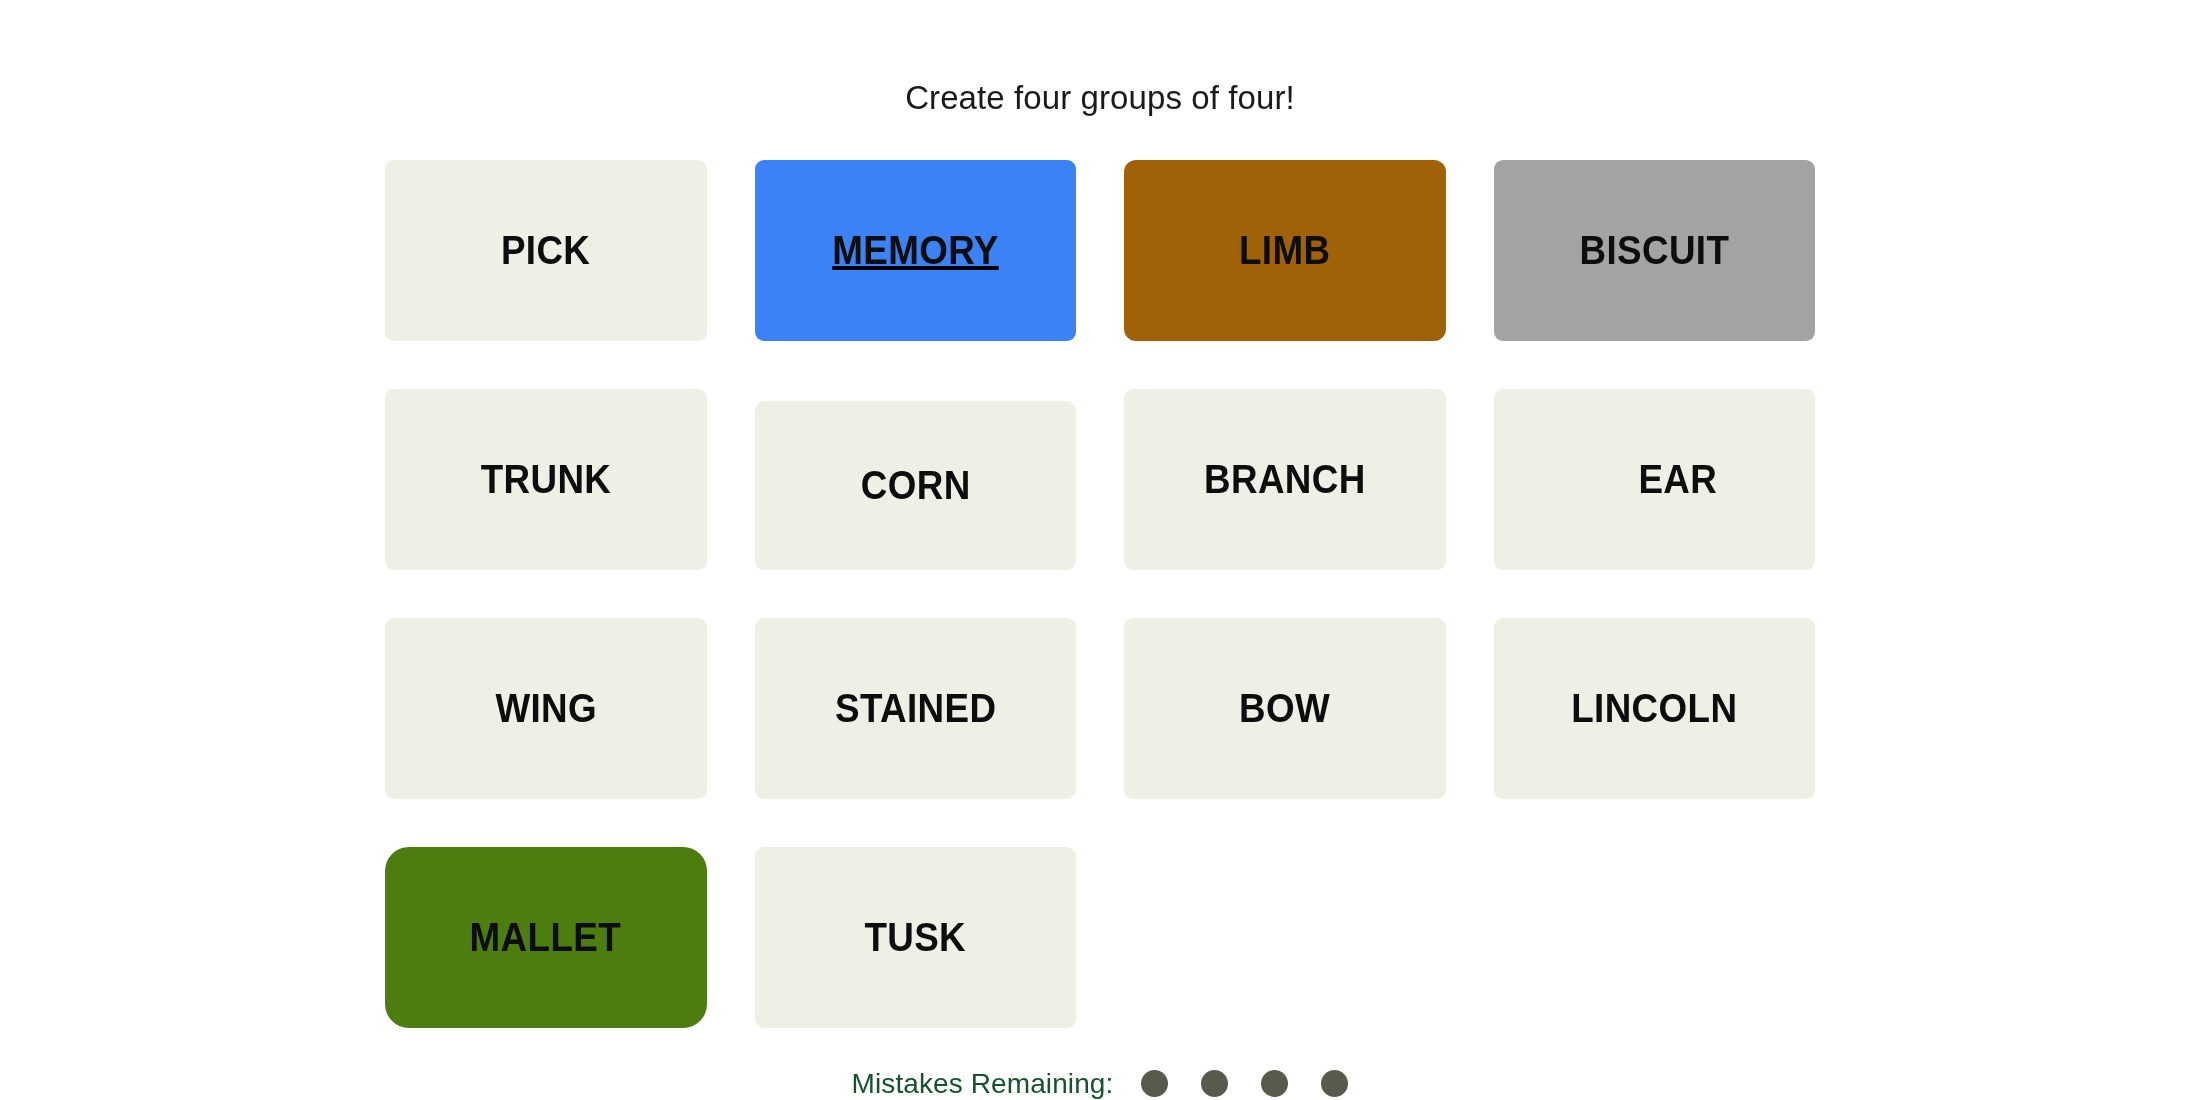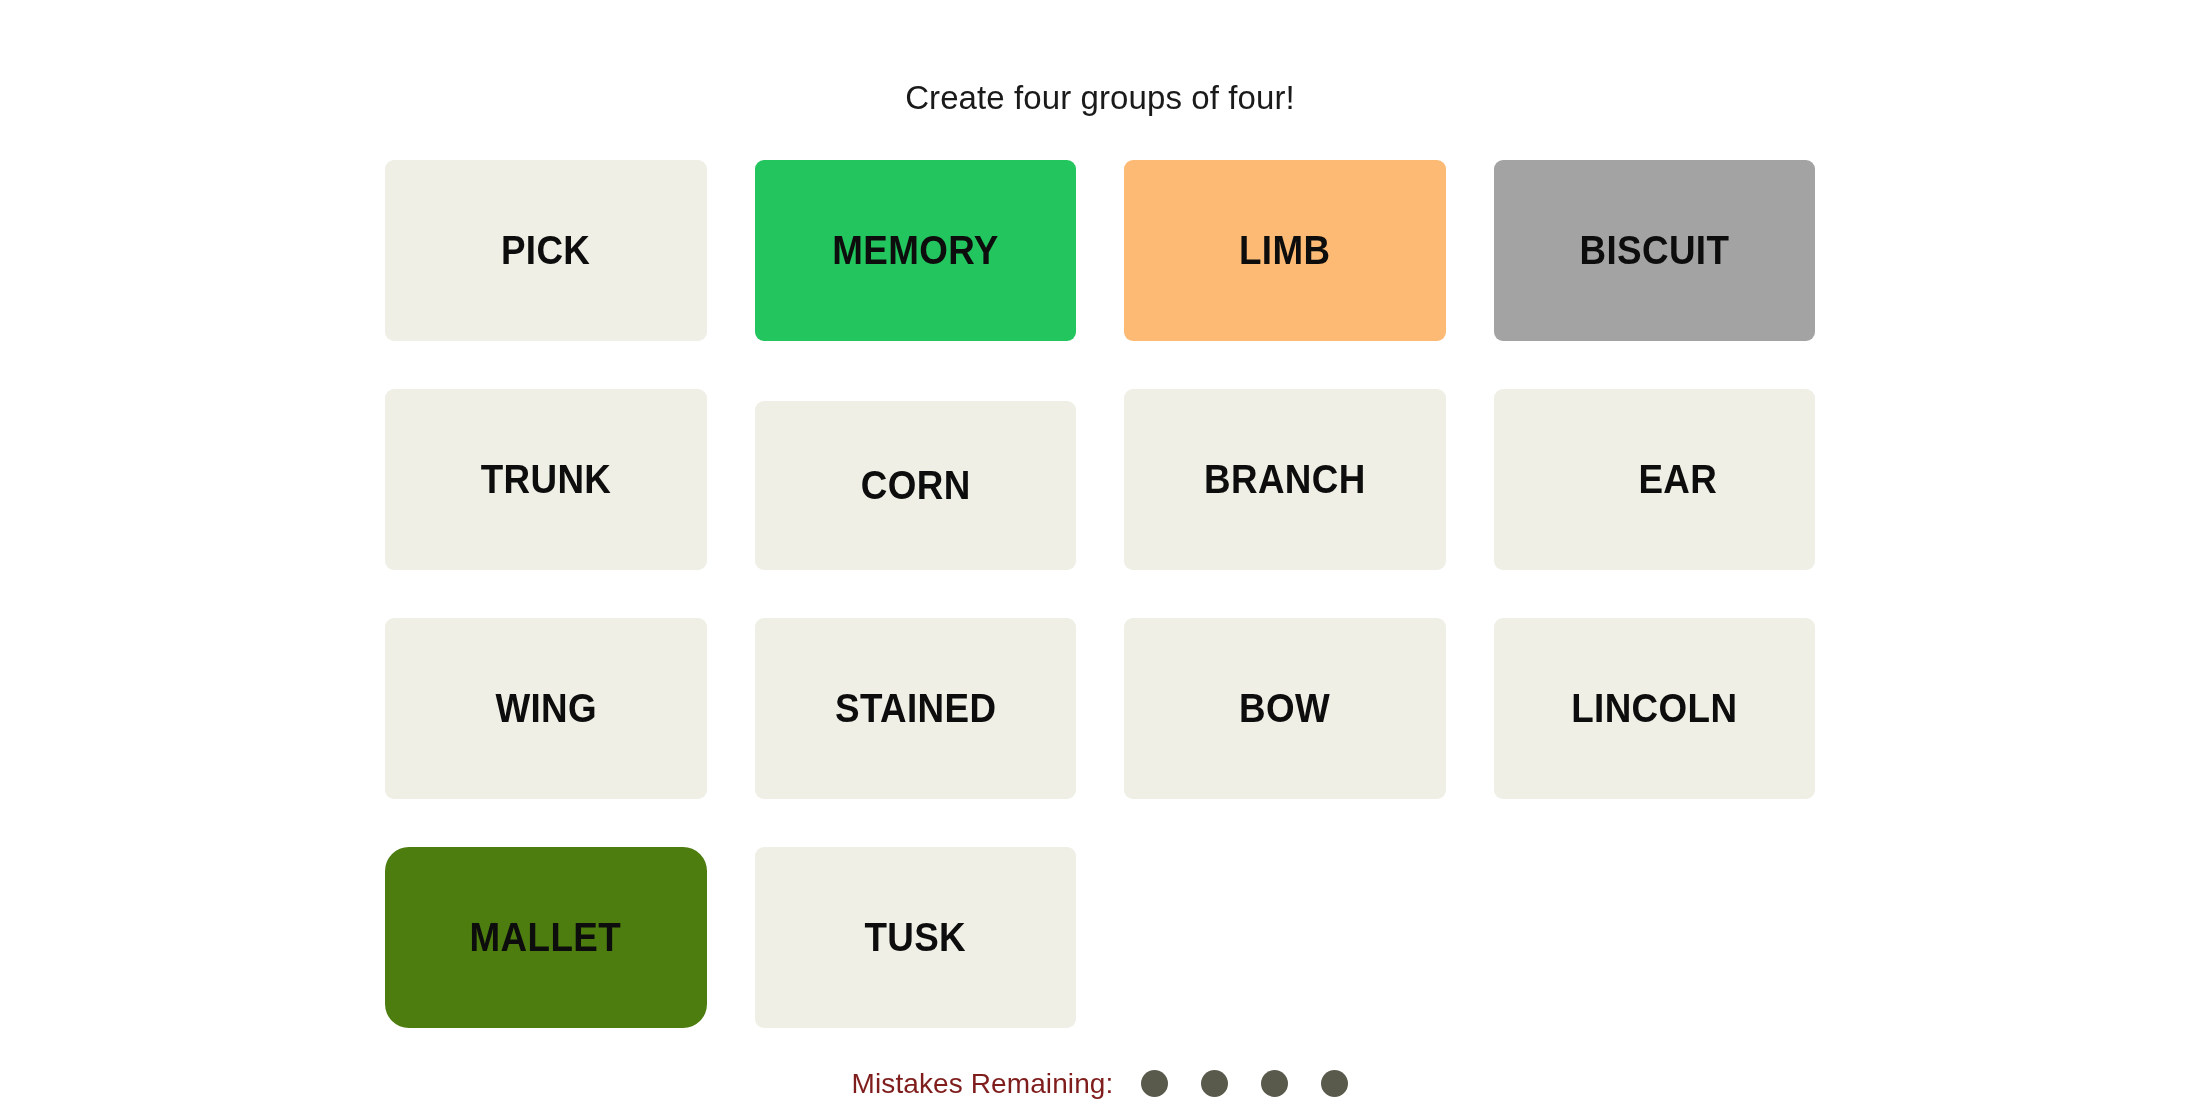--- a/index.html
+++ b/index.html
@@ -78,21 +78,21 @@
     margin-top: 40px;
     display: flex;
     align-items: center;
     justify-content: center;
     gap: 18px;
   }
 
   #mistakes-label {
     font-size: 28px;
     font-weight: 400;
-    color: #7f1d1d;
+    color: #14532d;
     letter-spacing: 0.1px;
     white-space: nowrap;
     text-align: right;
   }
 
   #mistakes-dots {
     display: flex;
     align-items: center;
     gap: 33px;
     margin-left: 10px;
@@ -110,24 +110,24 @@
 <body>
 
 <div id="game-root">
 
   <div id="game-title">Create four groups of four!</div>
 
   <div id="tile-grid">
       <div class="tile" style="background: rgb(239, 239, 230);">
         <span class="tile-label" style="color: rgb(13, 13, 13);">PICK</span>
       </div>
-      <div class="tile" style="background: #22c55e;">
+      <div class="tile" style="background: #3b82f6; text-decoration: underline;">
         <span class="tile-label" style="color: rgb(13, 13, 13);">MEMORY</span>
       </div>
-      <div class="tile" style="background: #fdba74;">
+      <div class="tile" style="background: #a16207; border-radius: 12px;">
         <span class="tile-label" style="color: rgb(13, 13, 13);">LIMB</span>
       </div>
       <div class="tile" style="background: #a3a3a3;">
         <span class="tile-label" style="color: rgb(13, 13, 13);">BISCUIT</span>
       </div>
       <div class="tile" style="background: rgb(239, 239, 230);">
         <span class="tile-label" style="color: rgb(13, 13, 13);">TRUNK</span>
       </div>
       <div class="tile" style="background: rgb(239, 239, 230); margin-top: 12px;">
         <span class="tile-label" style="color: rgb(13, 13, 13);">CORN</span>

